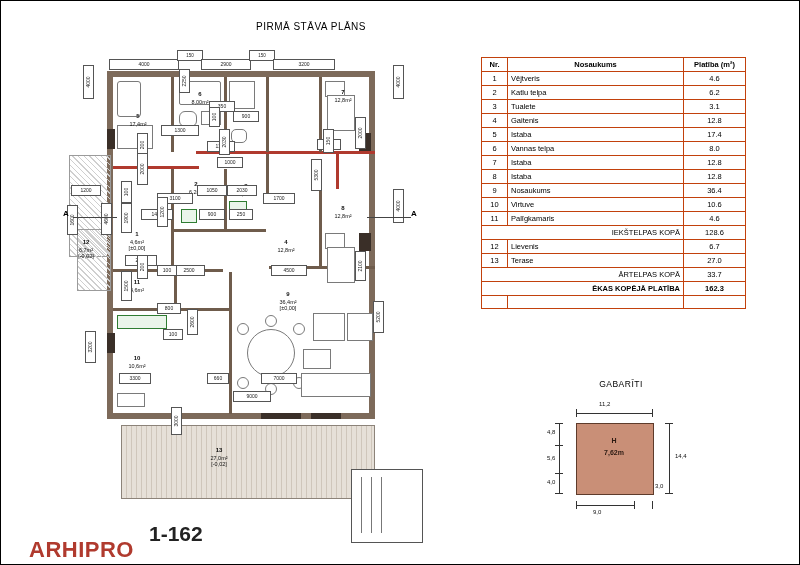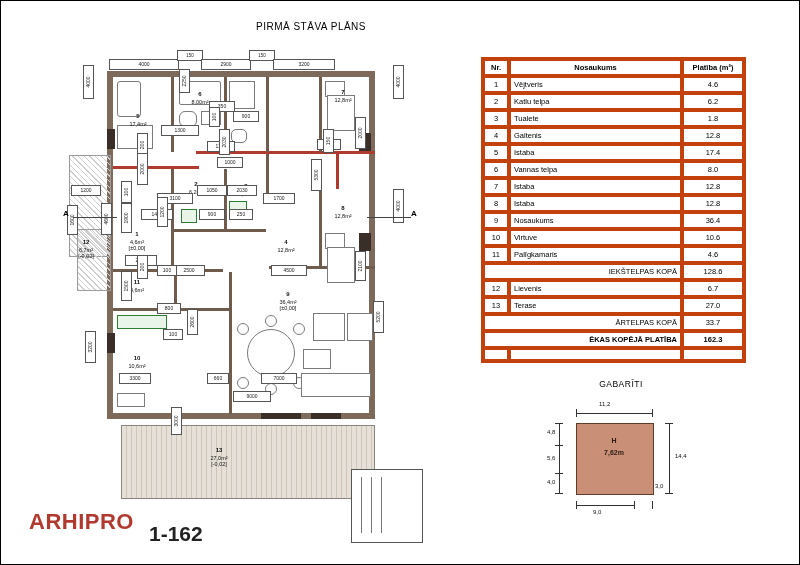--- a/index.html
+++ b/index.html
@@ -23,38 +23,38 @@
   .redwall{position:absolute;background:#b03a2e;}
   .label{position:absolute;font-size:5.5px;color:#111;text-align:center;line-height:1.25;}
   .num{font-weight:bold;font-size:6px;}
   .dimline{position:absolute;background:#444;height:1px;}
   .dimlinev{position:absolute;background:#444;width:1px;}
   .boxdim{position:absolute;border:1px solid #555;background:#fff;font-size:5px;color:#222;text-align:center;line-height:9px;height:9px;}
 
   
   #tbl-title{left:480px;top:38px;width:280px;font-size:9px;}
   table.exp{position:absolute;left:480px;top:56px;border-collapse:collapse;width:265px;font-size:7.5px;}
-  table.exp th,table.exp td{border:4px solid #c2410c;padding:2px 3px;height:13px;box-sizing:border-box;}
+  table.exp th,table.exp td{border:1px solid #c2410c;padding:2px 3px;height:13px;box-sizing:border-box;}
   table.exp th{font-weight:bold;text-align:center;font-size:7.5px;}
   td.c{text-align:center;width:26px;}
   td.n{text-align:left;}
   td.a{text-align:center;width:62px;}
   td.sum{text-align:right;font-weight:normal;}
   td.sumb{text-align:right;font-weight:bold;}
   td.ab{text-align:center;font-weight:bold;}
 
   
   #gab-title{left:520px;top:378px;width:200px;font-size:8.5px;}
   #gabwrap{left:520px;top:392px;width:200px;height:130px;}
   #gabbox{position:absolute;left:55px;top:30px;width:76px;height:70px;background:#c98f77;border:1.5px solid #5e3b2b;}
   .gdim{position:absolute;font-size:6px;color:#111;}
   .gline{position:absolute;background:#333;}
 
   
-  #brand{left:28px;top:508px;font-size:22px;font-weight:bold;color:#b03a2e;letter-spacing:.5px;text-align:center;}
+  #brand{left:28px;top:536px;font-size:22px;font-weight:bold;color:#b03a2e;letter-spacing:.5px;text-align:center;}
   #code{left:148px;top:521px;font-size:21px;font-weight:bold;color:#222;}
   .arrow{position:absolute;font-size:8px;font-weight:bold;}
 </style>
 </head>
 <body>
 
 <div id="sheet">
 
   <div class="abs ttl" id="plan-title">PIRMĀ STĀVA PLĀNS</div>
 
@@ -266,21 +266,21 @@
           <td class="a">4.6</td>
         </tr>
       <tr>
           <td class="c">2</td>
           <td class="n">Katlu telpa</td>
           <td class="a">6.2</td>
         </tr>
       <tr>
           <td class="c">3</td>
           <td class="n">Tualete</td>
-          <td class="a">1.8</td>
+          <td class="a">3.1</td>
         </tr>
       <tr>
           <td class="c">4</td>
           <td class="n">Gaitenis</td>
           <td class="a">12.8</td>
         </tr>
       <tr>
           <td class="c">5</td>
           <td class="n">Istaba</td>
           <td class="a">17.4</td>

